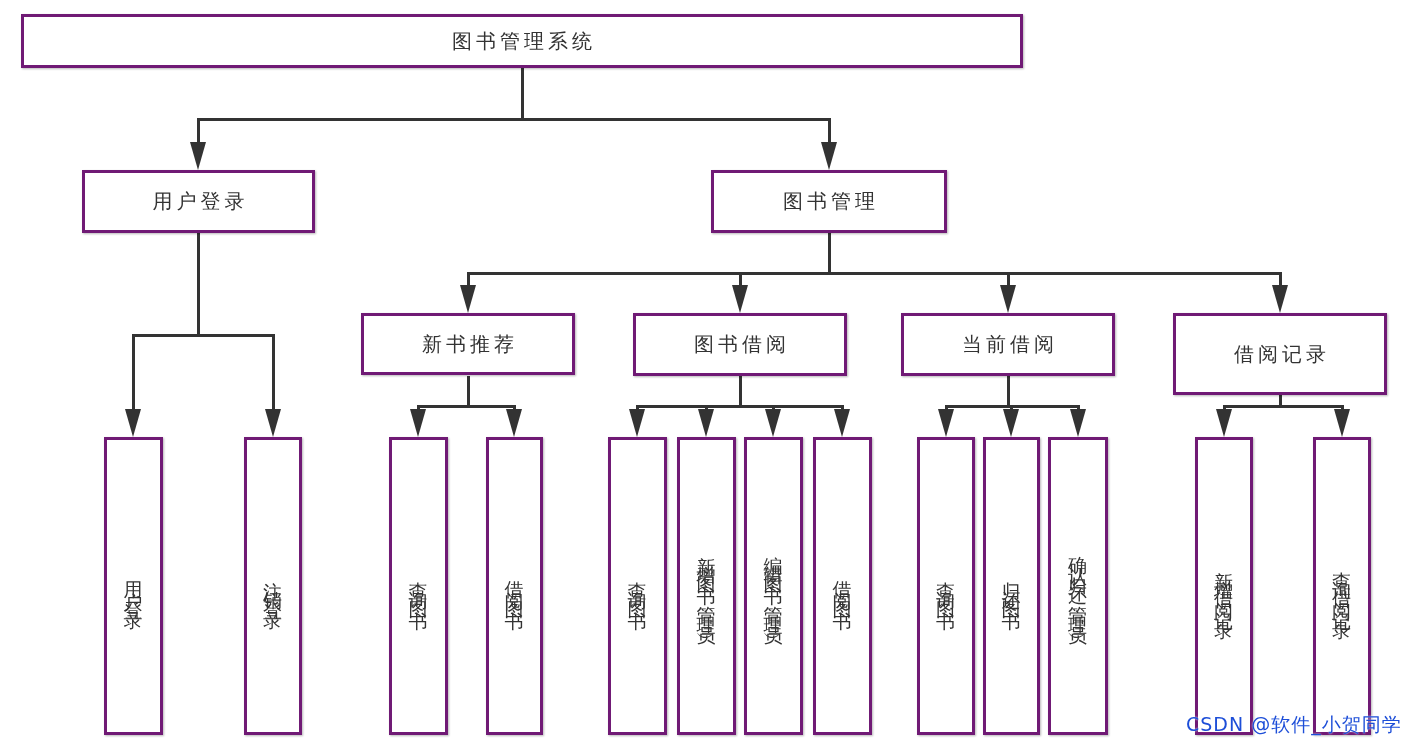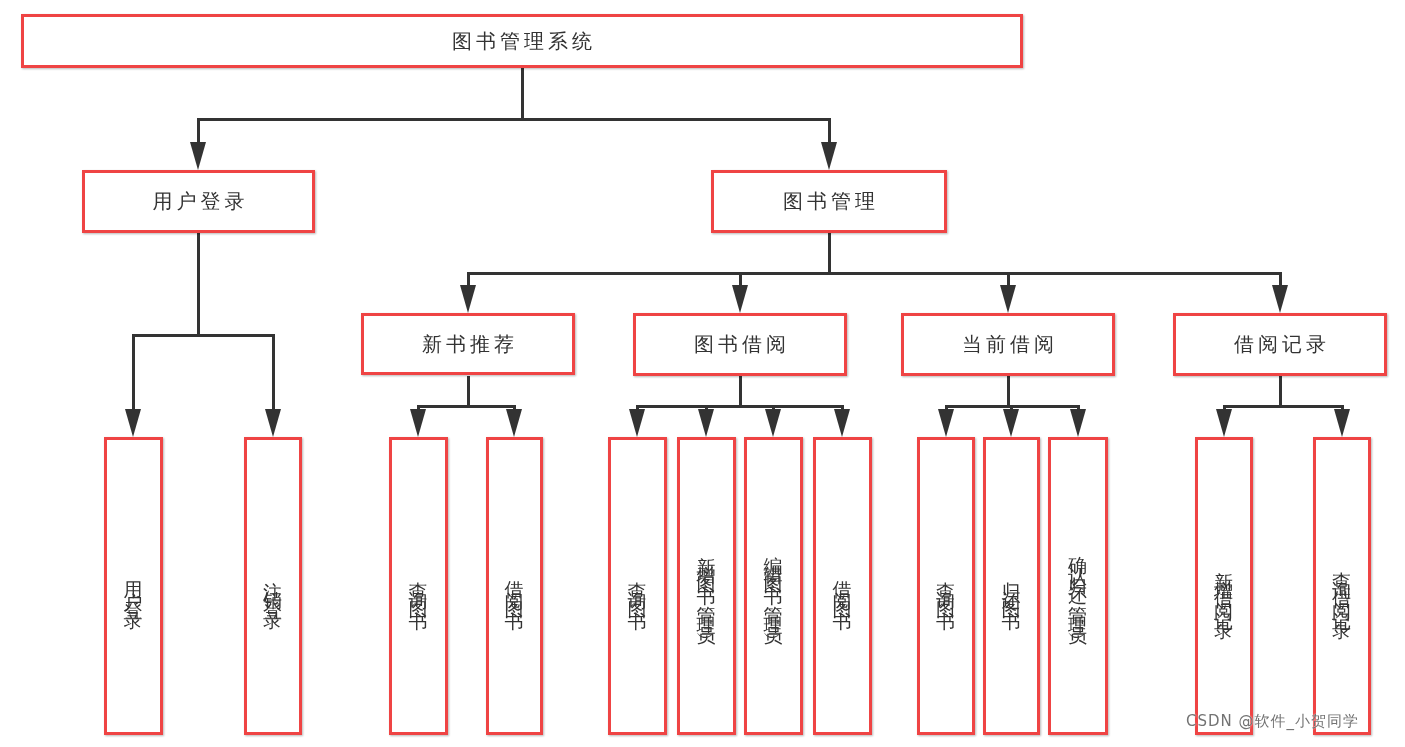--- a/index.html
+++ b/index.html
@@ -3,32 +3,32 @@
 <meta charset="utf-8">
 <style>
   html,body { margin:0; padding:0; background:#fff; }
   .stage {
     position:relative; width:1405px; height:747px; background:#fff;
     font-family:"DejaVu Sans", sans-serif; overflow:hidden;
   }
   svg.connectors { position:absolute; left:0; top:0; z-index:0; }
   .node {
     position:absolute; box-sizing:border-box; z-index:1;
-    border:3px solid #ef4444; background:#ffffff; color:#333333;
+    border:3px solid #701a75; background:#ffffff; color:#333333;
     display:flex; align-items:center; justify-content:center;
     box-shadow:1px 1px 2px rgba(0,0,0,0.28);
   }
   .node.h .lbl { font-size:20px; letter-spacing:4px; text-indent:4px; white-space:nowrap; }
   .node.v .lbl {
     writing-mode:vertical-rl; text-orientation:mixed;
     font-size:19px; letter-spacing:10px; line-height:1;
   }
   .watermark {
     position:absolute; left:1186px; top:712px; z-index:3;
-    font-size:15px; color:#737373; letter-spacing:1px; white-space:nowrap;
+    font-size:19px; color:#1d4ed8; letter-spacing:1px; white-space:nowrap;
     text-shadow:0 0 2px #ffffff;
   }
 </style>
 </head>
 <body>
 
 <div class="stage">
 
   <svg class="connectors" width="1405" height="747" viewBox="0 0 1405 747">
     <g stroke="#333333" stroke-width="3" fill="none" shape-rendering="crispEdges">
@@ -76,21 +76,21 @@
 
   <div class="node h" style="left:361px;top:313px;width:214px;height:62px">
     <span class="lbl">新书推荐</span>
   </div>
   <div class="node h" style="left:901px;top:313px;width:214px;height:63px">
     <span class="lbl">当前借阅</span>
   </div>
   <div class="node h" style="left:633px;top:313px;width:214px;height:63px">
     <span class="lbl">图书借阅</span>
   </div>
-  <div class="node h" style="left:1173px;top:313px;width:214px;height:63px">
+  <div class="node h" style="left:1173px;top:313px;width:214px;height:82px">
     <span class="lbl">借阅记录</span>
   </div>
 
   <div class="node v" style="left:104px;top:437px;width:59px;height:298px">
     <span class="lbl">用户登录</span>
   </div>
   <div class="node v" style="left:244px;top:437px;width:58px;height:298px">
     <span class="lbl">注销登录</span>
   </div>
   <div class="node v" style="left:389px;top:437px;width:59px;height:298px">

